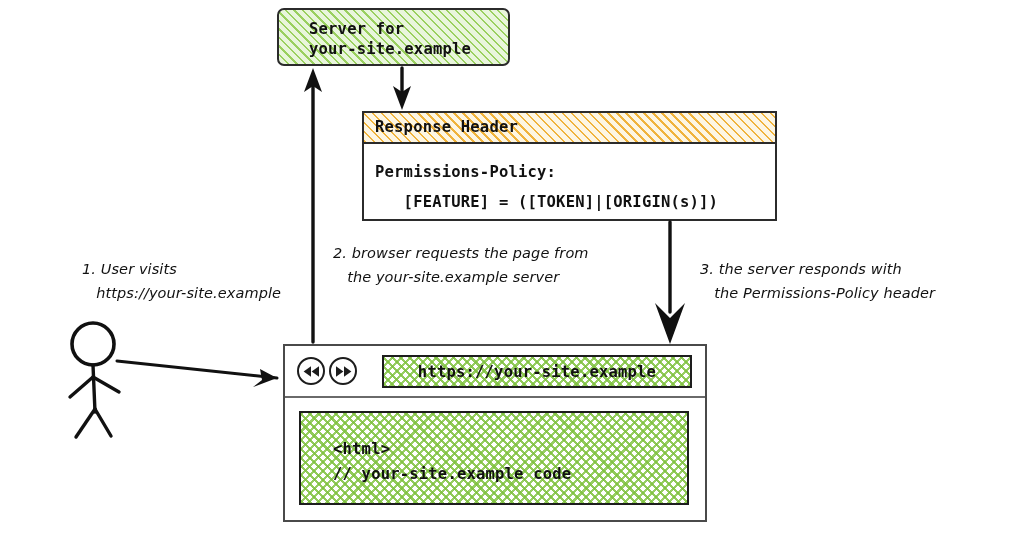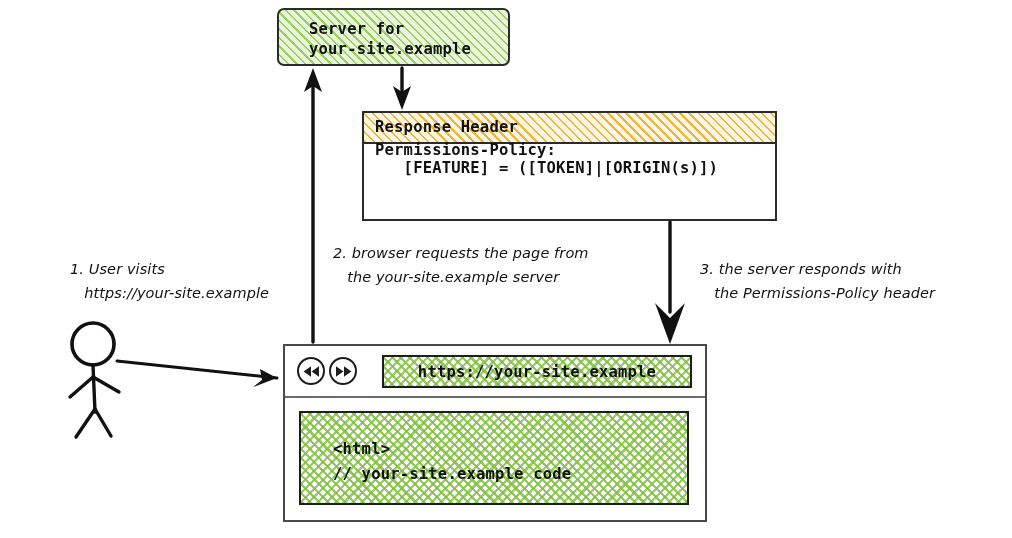--- a/index.html
+++ b/index.html
@@ -90,23 +90,23 @@
     left: 11px;
     top: 5px;
     font-size: 15.5px;
     font-weight: 700;
     color: #111;
     letter-spacing: 0.2px;
   }
   .resp-body {
     position: absolute;
     left: 11px;
-    top: 28px;
-    font-size: 15.5px;
-    line-height: 18px;
+    top: 44px;
+    font-size: 15.5px;
+    line-height: 30px;
     color: #111;
     font-weight: 700;
     letter-spacing: 0.2px;
     white-space: pre;
   }
 
   
   .browser {
     position: absolute;
     left: 283px;
@@ -191,21 +191,21 @@
   .annot {
     position: absolute;
     font-family: "DejaVu Sans", sans-serif;
     font-size: 14.5px;
     line-height: 24px;
     color: #111;
     white-space: pre;
     font-style: italic;
     letter-spacing: 0.1px;
   }
-  .annot-1 { left: 70px;  top: 257px; }
+  .annot-1 { left: 82px;  top: 257px; }
   .annot-2 { left: 333px; top: 241px; }
   .annot-3 { left: 700px; top: 257px; }
 
   
   .overlay {
     position: absolute;
     left: 0; top: 0;
     width: 1012px;
     height: 538px;
     pointer-events: none;

